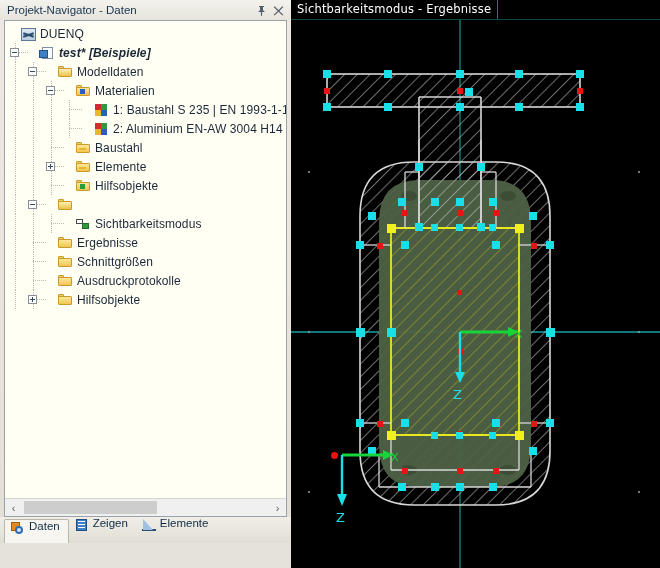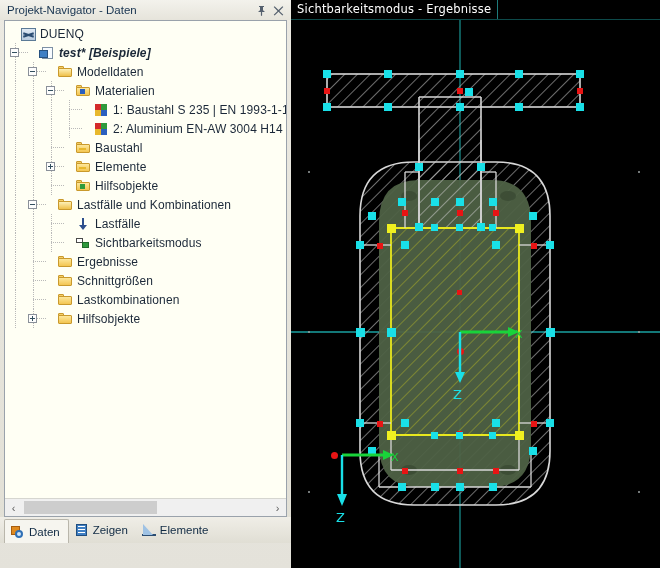--- a/index.html
+++ b/index.html
@@ -210,21 +210,21 @@
 
   #tabbar {
     height: 26px;
     flex: 0 0 auto;
     display: flex;
     align-items: stretch;
     padding-left: 4px;
     background: linear-gradient(#f0eee7, #e0ded4);
   }
   .tab {
-    display: flex; align-items: center;
+    display: flex; 
     padding: 0 8px 0 4px;
     font-size: 11.5px;
     color: #102a43;
     position: relative;
   }
   .tab.active {
     background: #f6f5ef;
     border: 1px solid #b9b6ab;
     border-bottom: none;
     border-radius: 2px 2px 0 0;
@@ -421,39 +421,28 @@
             <span class="lbl">Hilfsobjekte</span>
           </div>
           <div class="tree-row">
             <div class="guides" style="width: 52px;">
               <div class="vline" style="left: 10px;"></div>
               <div class="vline" style="left: 28px;"></div>
               <div class="hline" style="left: 28px; width: 14px;"></div>
               <div class="expander" style="left: 23px;"></div>
             </div>
             <div class="ico folder folder-open"></div>
-            <span class="lbl">Lastfälle und Kombinationen</span>
           </div>
           <div class="tree-row">
             <div class="guides" style="width: 70px;">
               <div class="vline" style="left: 10px;"></div>
               <div class="vline" style="left: 28px;"></div>
               <div class="vline" style="left: 46px;"></div>
               <div class="hline" style="left: 46px; width: 14px;"></div>
             </div>
-            <div class="ico arrowdown"></div>
-            <span class="lbl">Lastfälle</span>
-          </div>
-          <div class="tree-row">
-            <div class="guides" style="width: 70px;">
-              <div class="vline" style="left: 10px;"></div>
-              <div class="vline" style="left: 28px;"></div>
-              <div class="vline" style="left: 46px;"></div>
-              <div class="hline" style="left: 46px; width: 14px;"></div>
-            </div>
             <div class="ico combo"></div>
             <span class="lbl">Sichtbarkeitsmodus</span>
           </div>
           <div class="tree-row">
             <div class="guides" style="width: 52px;">
               <div class="vline" style="left: 10px;"></div>
               <div class="vline" style="left: 28px;"></div>
               <div class="hline" style="left: 28px; width: 14px;"></div>
             </div>
             <div class="ico folder"></div>
@@ -468,21 +457,21 @@
             <div class="ico folder"></div>
             <span class="lbl">Schnittgrößen</span>
           </div>
           <div class="tree-row">
             <div class="guides" style="width: 52px;">
               <div class="vline" style="left: 10px;"></div>
               <div class="vline" style="left: 28px;"></div>
               <div class="hline" style="left: 28px; width: 14px;"></div>
             </div>
             <div class="ico folder"></div>
-            <span class="lbl">Lastkombinationen</span>
+            <span class="lbl">Ausdruckprotokolle</span>
           </div>
           <div class="tree-row">
             <div class="guides" style="width: 52px;">
               <div class="vline" style="left: 10px;"></div>
               <div class="vline" style="left: 28px;"></div>
               <div class="hline" style="left: 28px; width: 14px;"></div>
               <div class="expander plus" style="left: 23px;"></div>
             </div>
             <div class="ico folder"></div>
             <span class="lbl">Hilfsobjekte</span>

